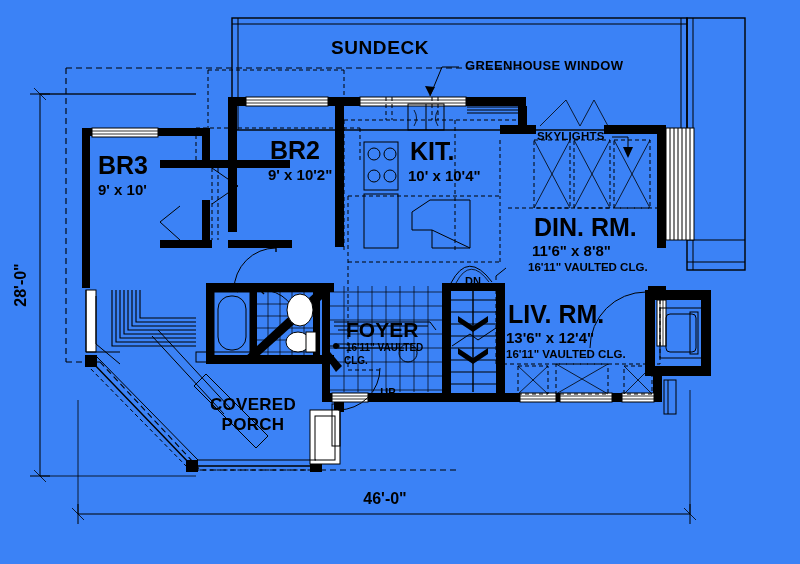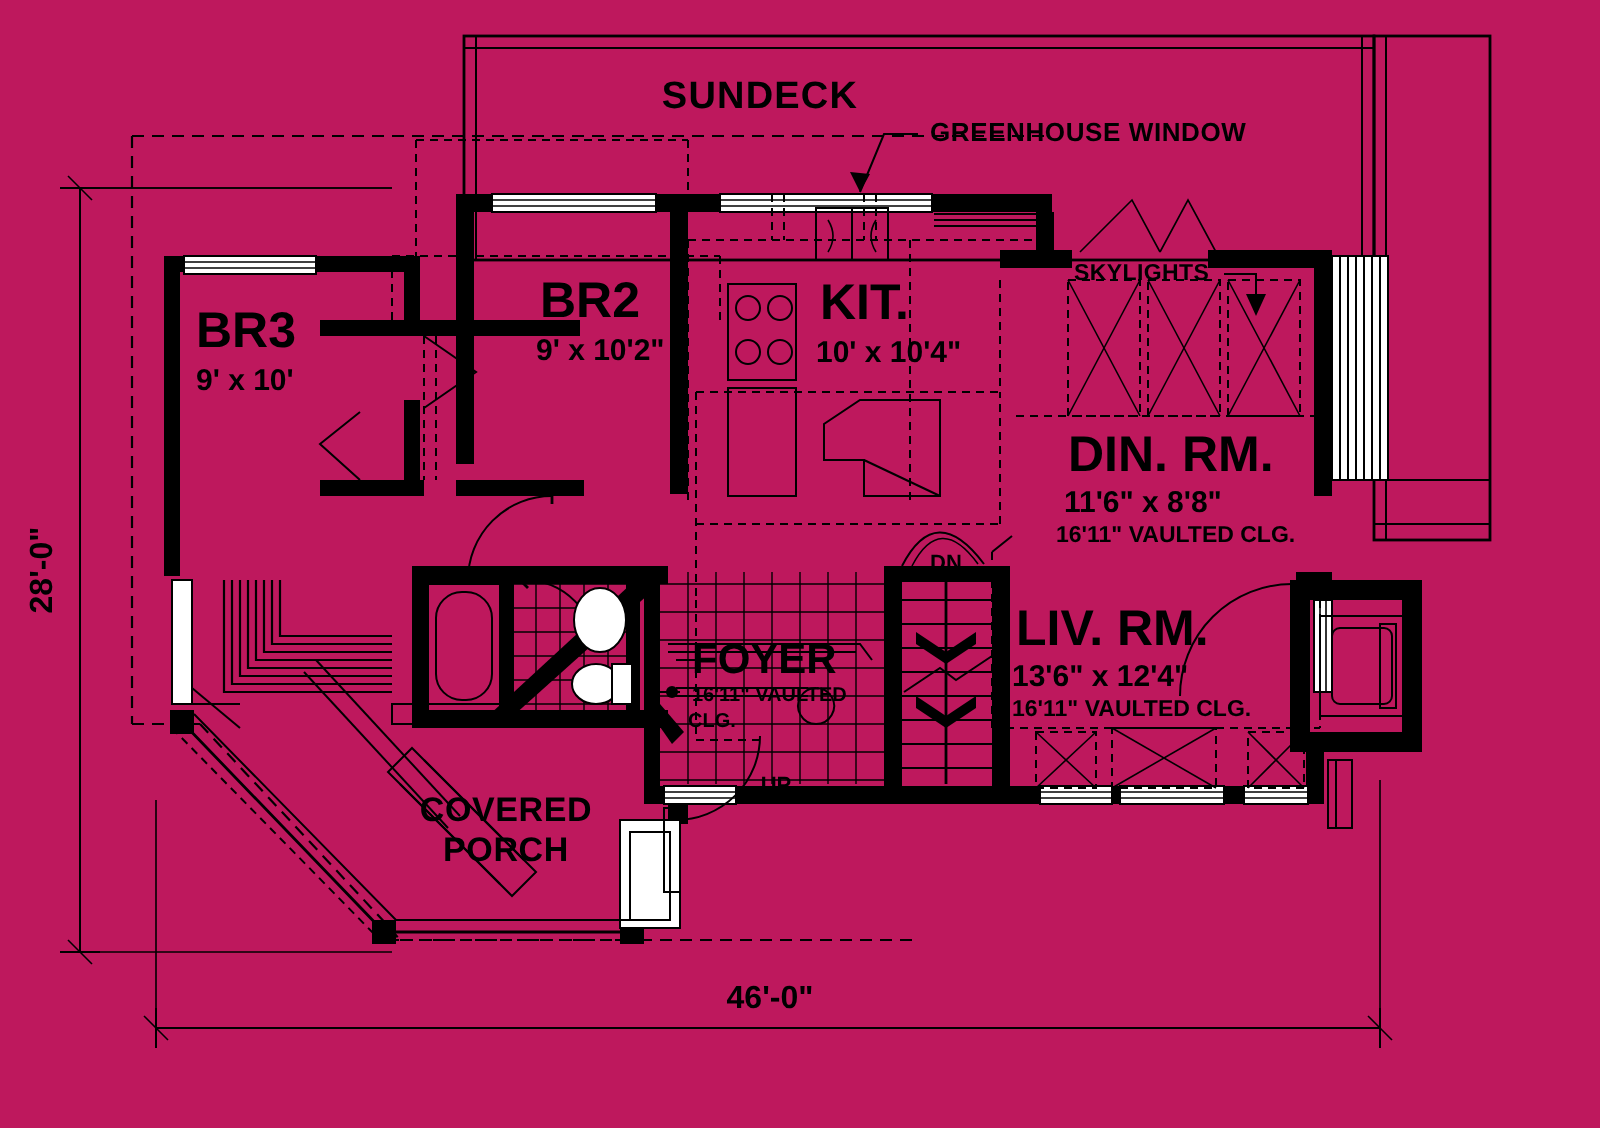--- a/index.html
+++ b/index.html
@@ -10,21 +10,21 @@
   body {
     width: 800px;
     height: 564px;
     font-family: "Liberation Sans", sans-serif;
     overflow: hidden;
   }
   #plan-root {
     position: relative;
     width: 800px;
     height: 564px;
-    background: #be185d;
+    background: #3b82f6;
     text-align: right;
   }
   svg.plan {
     display: block;
     width: 800px;
     height: 564px;
   }
   
   .wall-heavy { fill: #000000; stroke: none; }
   .thin { fill: none; stroke: #000000; stroke-width: 1; }

